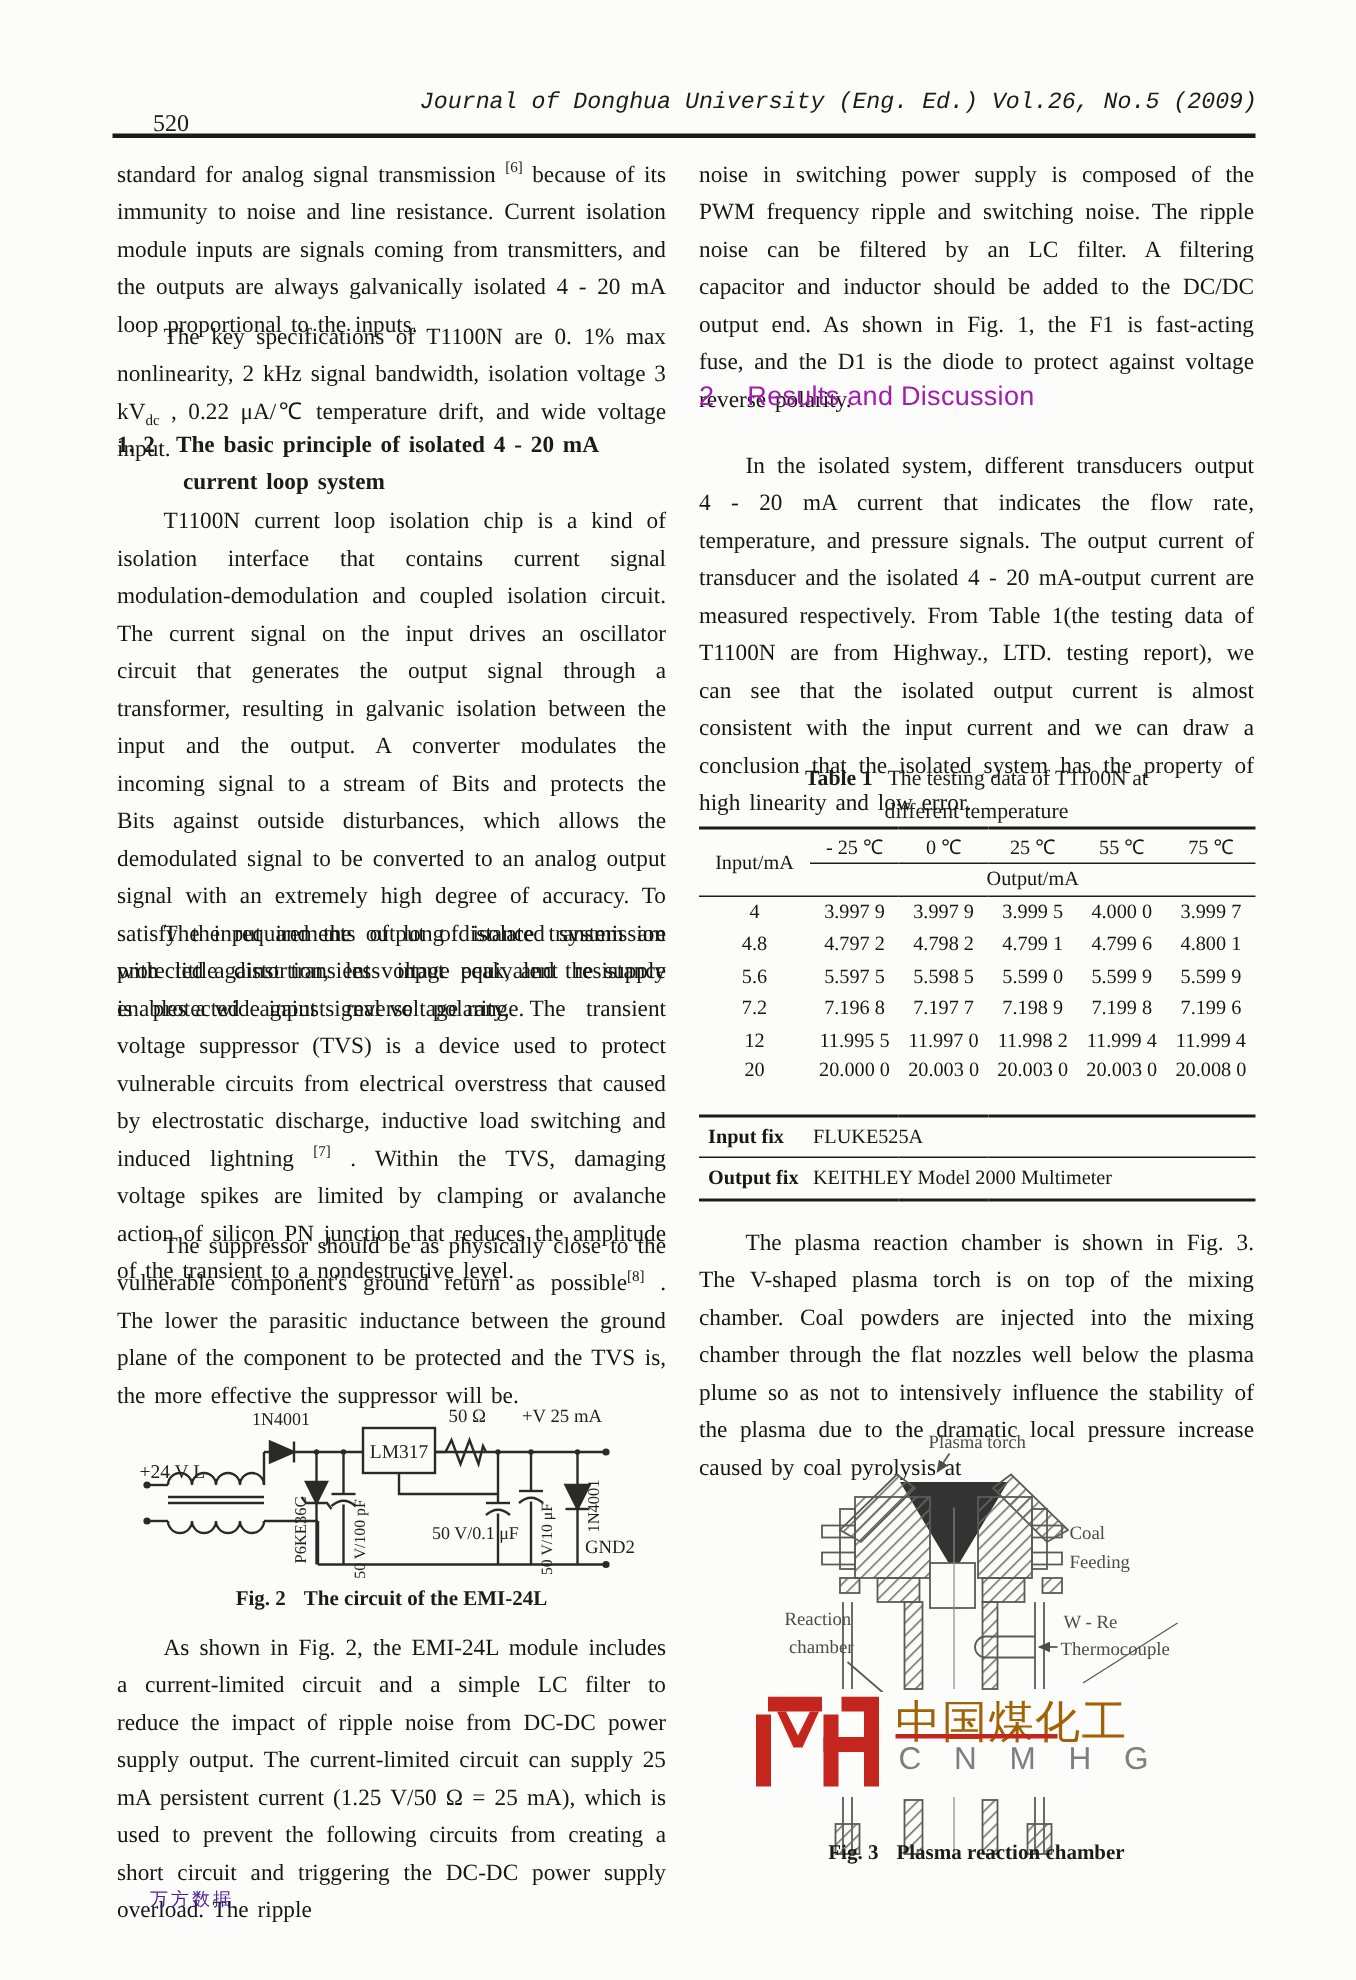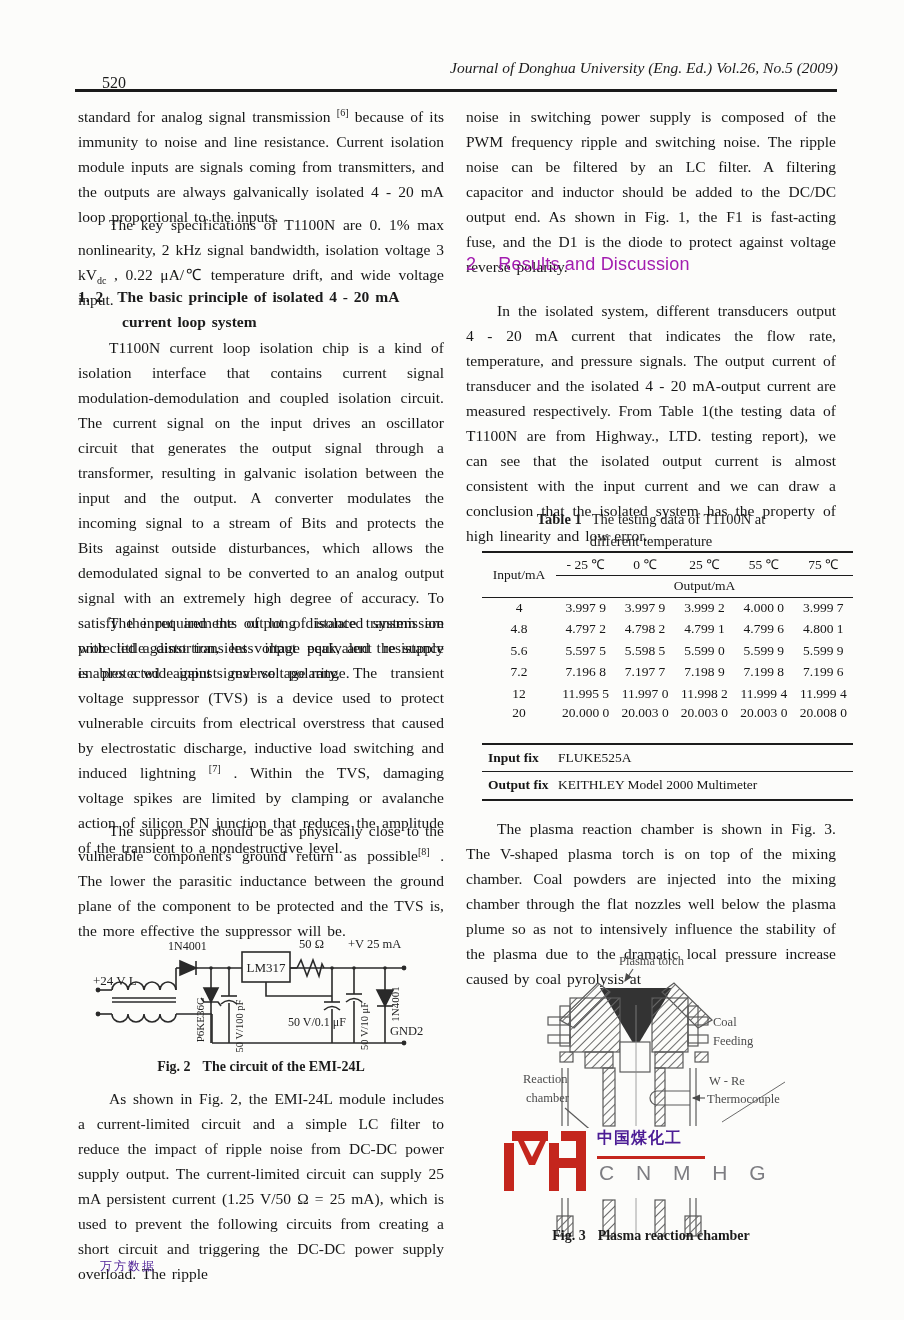--- a/index.html
+++ b/index.html
@@ -6,21 +6,21 @@
   html,body { background:#e8e8e6; }
   #page {
     position:relative; width:904px; height:1320px; margin:0 auto;
     background:#fcfcfa; color:#1b1b1b;
     font-family:"Liberation Serif", serif;
     overflow:hidden;
   }
   .abs { position:absolute; }
   
   #page-num { left:102px; top:74px; font-size:16px; }
-  #journal-ref { right:66px; top:59px; font-size:15.5px; font-style:italic; font-family:Liberation Serif, serif; }
+  #journal-ref { right:66px; top:59px; font-size:15.5px; font-style:italic; font-family:Liberation Mono, monospace; }
   #header-rule { left:75px; top:89px; width:762px; height:2.5px; background:#1a1a1a; }
   
   .body-p {
     width:366px; font-size:15.5px; line-height:25px; text-align:justify;
     word-spacing:2px; color:#161616;
   }
   .rcol { width:370px; }
   .indent { text-indent:2em; }
   sup.cite { font-size:10px; vertical-align:super; line-height:0; }
   sub.unit { font-size:10px; vertical-align:sub; line-height:0; }
@@ -35,39 +35,39 @@
   }
   .h-main .num { margin-right:22px; }
   .caption { font-size:14px; font-weight:bold; text-align:center; }
   .caption .cap-label { margin-right:12px; }
   
   .tbl-title { width:370px; text-align:center; font-size:14.5px; line-height:22px; }
   .tbl-title b { margin-right:10px;margin-top:42px; }
   table.data {
     width:371px; border-collapse:collapse; table-layout:fixed;
     font-size:13.5px; color:#161616;
-    border-top:2.5px solid #1c1c1c; border-bottom:2.5px solid #1c1c1c;margin-left:16px;
+    border-top:2.5px solid #1c1c1c; border-bottom:2.5px solid #1c1c1c;
   }
   table.data th, table.data td { font-weight:normal; text-align:center; padding:0 2px; }
   table.data col.c0 { width:74px; }
   tr.temps th { height:23px; border-bottom:1.4px solid #1c1c1c; }
   th.inmA { border-bottom:1.4px solid #1c1c1c; font-size:13.5px; }
   tr.outrow td { height:22px; border-bottom:1.4px solid #1c1c1c; }
   tr.drow td { height:21.5px; }
   tr.drow:first-child td { padding-top:5px; }
   tr.lastdrow td { padding-bottom:22px; }
   tr.fixrow td { height:28px; text-align:left; }
   tr.fixrow td.flabel { font-weight:bold; padding-left:6px; }
   tr.fixrow1 { border-top:2.2px solid #1c1c1c; }
   tr.fixrow2 { border-top:1.4px solid #1c1c1c; }
   
   svg text { font-family:"Liberation Serif", serif; fill:#222; }
   #fig3-svg text { fill:#4c4c4c; }
   
-  #wm-cn { font-family:"Liberation Sans",sans-serif; font-size:16px; color:#4c1d95; letter-spacing:1px;font-weight:bold; }
+  #wm-cn { font-family:"Liberation Sans",sans-serif; font-size:30px; color:#a16207; letter-spacing:1px; }
   #wm-rule { width:108px; height:3px; background:#c4261d; }
   #wm-en { font-family:"Liberation Sans",sans-serif; font-size:21px; color:#7d7d82; letter-spacing:8px; }
   #wanfang { font-family:Liberation Serif, serif; font-size:12px; color:#4c1d95; letter-spacing:2px; }
 </style>
 </head>
 <body>
 
 <div id="page">
 
   <div class="abs" id="page-num">520</div>
@@ -194,21 +194,21 @@
       <th>55 ℃</th>
       <th>75 ℃</th>
     </tr>
     <tr class="outrow">
       <td colspan="5">Output/mA</td>
     </tr>
     <tr class="drow">
       <td>4</td>
           <td>3.997 9</td>
           <td>3.997 9</td>
-          <td>3.999 2</td>
+          <td>3.999 5</td>
           <td>4.000 0</td>
           <td>3.999 7</td>
     </tr>
     <tr class="drow">
       <td>4.8</td>
           <td>4.797 2</td>
           <td>4.798 2</td>
           <td>4.799 1</td>
           <td>4.799 6</td>
           <td>4.800 1</td>

